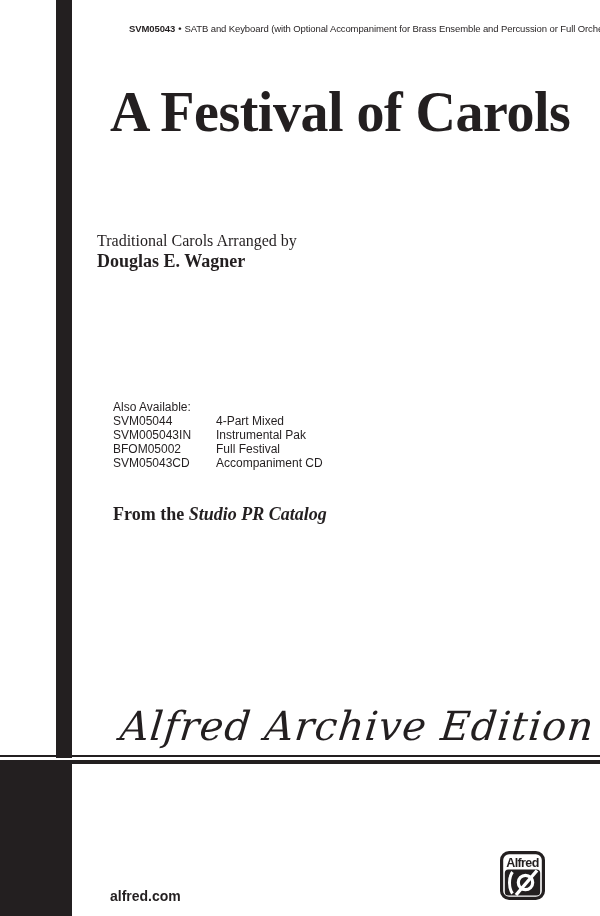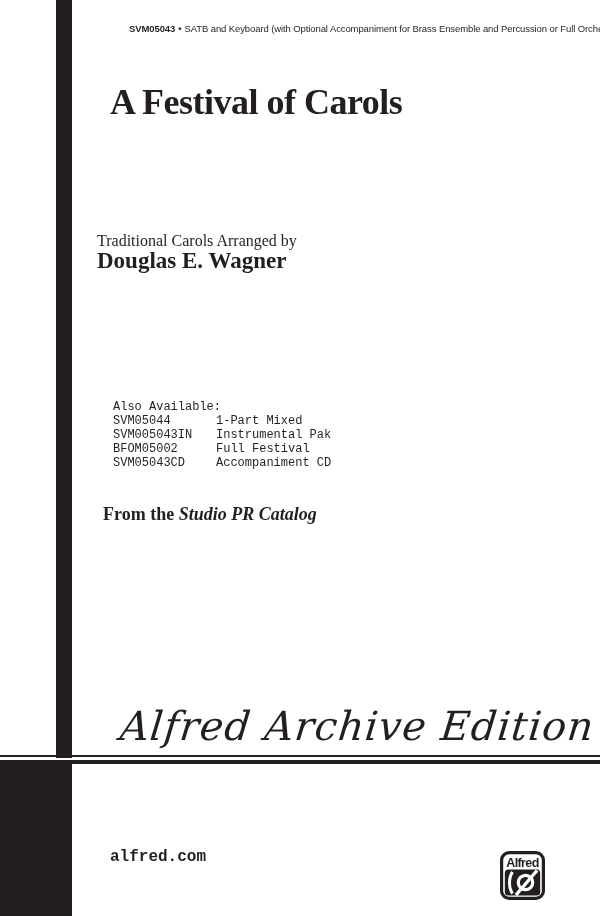--- a/index.html
+++ b/index.html
@@ -18,51 +18,51 @@
   .header{
     position:absolute;left:113px;top:23px;width:470px;
     font-family:"Liberation Sans", sans-serif;font-size:9.5px;letter-spacing:-0.1px;
     white-space:nowrap;
   }
   .header .code{font-weight:bold;margin-left:16px;}
   .header .sep{font-weight:bold;padding:0 3px;}
   
   .title{
     position:absolute;left:110px;top:84px;width:470px;
-    font-size:36px;font-weight:bold;letter-spacing:-0.5px;line-height:1.0;
+    font-size:56px;font-weight:bold;letter-spacing:-0.5px;line-height:1.0;
   }
   .subtitle{
     position:absolute;left:113px;top:136px;width:360px;
     font-style:italic;font-size:16px;line-height:19px;
   }
   
   .arranger{position:absolute;left:97px;top:231px;}
   .arranger .prefix{font-size:16px;line-height:19px;}
-  .arranger .name{font-size:23px;font-weight:bold;line-height:22px;}
+  .arranger .name{font-size:18px;font-weight:bold;line-height:22px;}
   
   .also{
     position:absolute;left:113px;top:400px;
-    font-family:Liberation Mono, monospace;font-size:12px;line-height:14px;
+    font-family:Liberation Sans, sans-serif;font-size:12px;line-height:14px;
   }
   .also .rows{display:grid;grid-template-columns:87px auto;column-gap:16px;}
   
-  .catalog{position:absolute;left:103px;top:504px;font-size:18px;font-weight:bold;}
+  .catalog{position:absolute;left:113px;top:504px;font-size:18px;font-weight:bold;}
   .catalog .cat-name{font-style:italic;}
   
   .edition{
     position:absolute;right:8px;top:703px;
     font-family:"DejaVu Serif", serif;font-style:italic;
     font-size:40px;letter-spacing:1px;white-space:nowrap;
     transform:skewX(-6deg);transform-origin:bottom right;
     z-index:3;
   }
   
   .website{
-    position:absolute;left:110px;top:848px;
-    font-family:Liberation Mono, monospace;font-weight:bold;font-size:16px;
+    position:absolute;left:110px;top:888px;
+    font-family:Liberation Sans, sans-serif;font-weight:bold;font-size:14px;
   }
   .logo{position:absolute;left:500px;top:851px;width:45px;height:44px;}
   .logo svg{display:block;width:45px;height:49px;}
 </style>
 </head>
 <body>
 
 <div class="page">
 
   <div class="bar-narrow"></div>
@@ -76,21 +76,21 @@
 
   <div class="arranger">
     <div class="prefix">Traditional Carols Arranged by</div>
     <div class="name">Douglas E. Wagner</div>
   </div>
 
   <div class="also">
     <div>Also Available:</div>
     <div class="rows">
       <span>SVM05044</span>
-      <span>1-Part Mixed</span>
+      <span>4-Part Mixed</span>
       <span>SVM005043IN</span>
       <span>Instrumental Pak</span>
       <span>BFOM05002</span>
       <span>Full Festival</span>
       <span>SVM05043CD</span>
       <span>Accompaniment CD</span>
     </div>
   </div>
 
   <div class="catalog">

